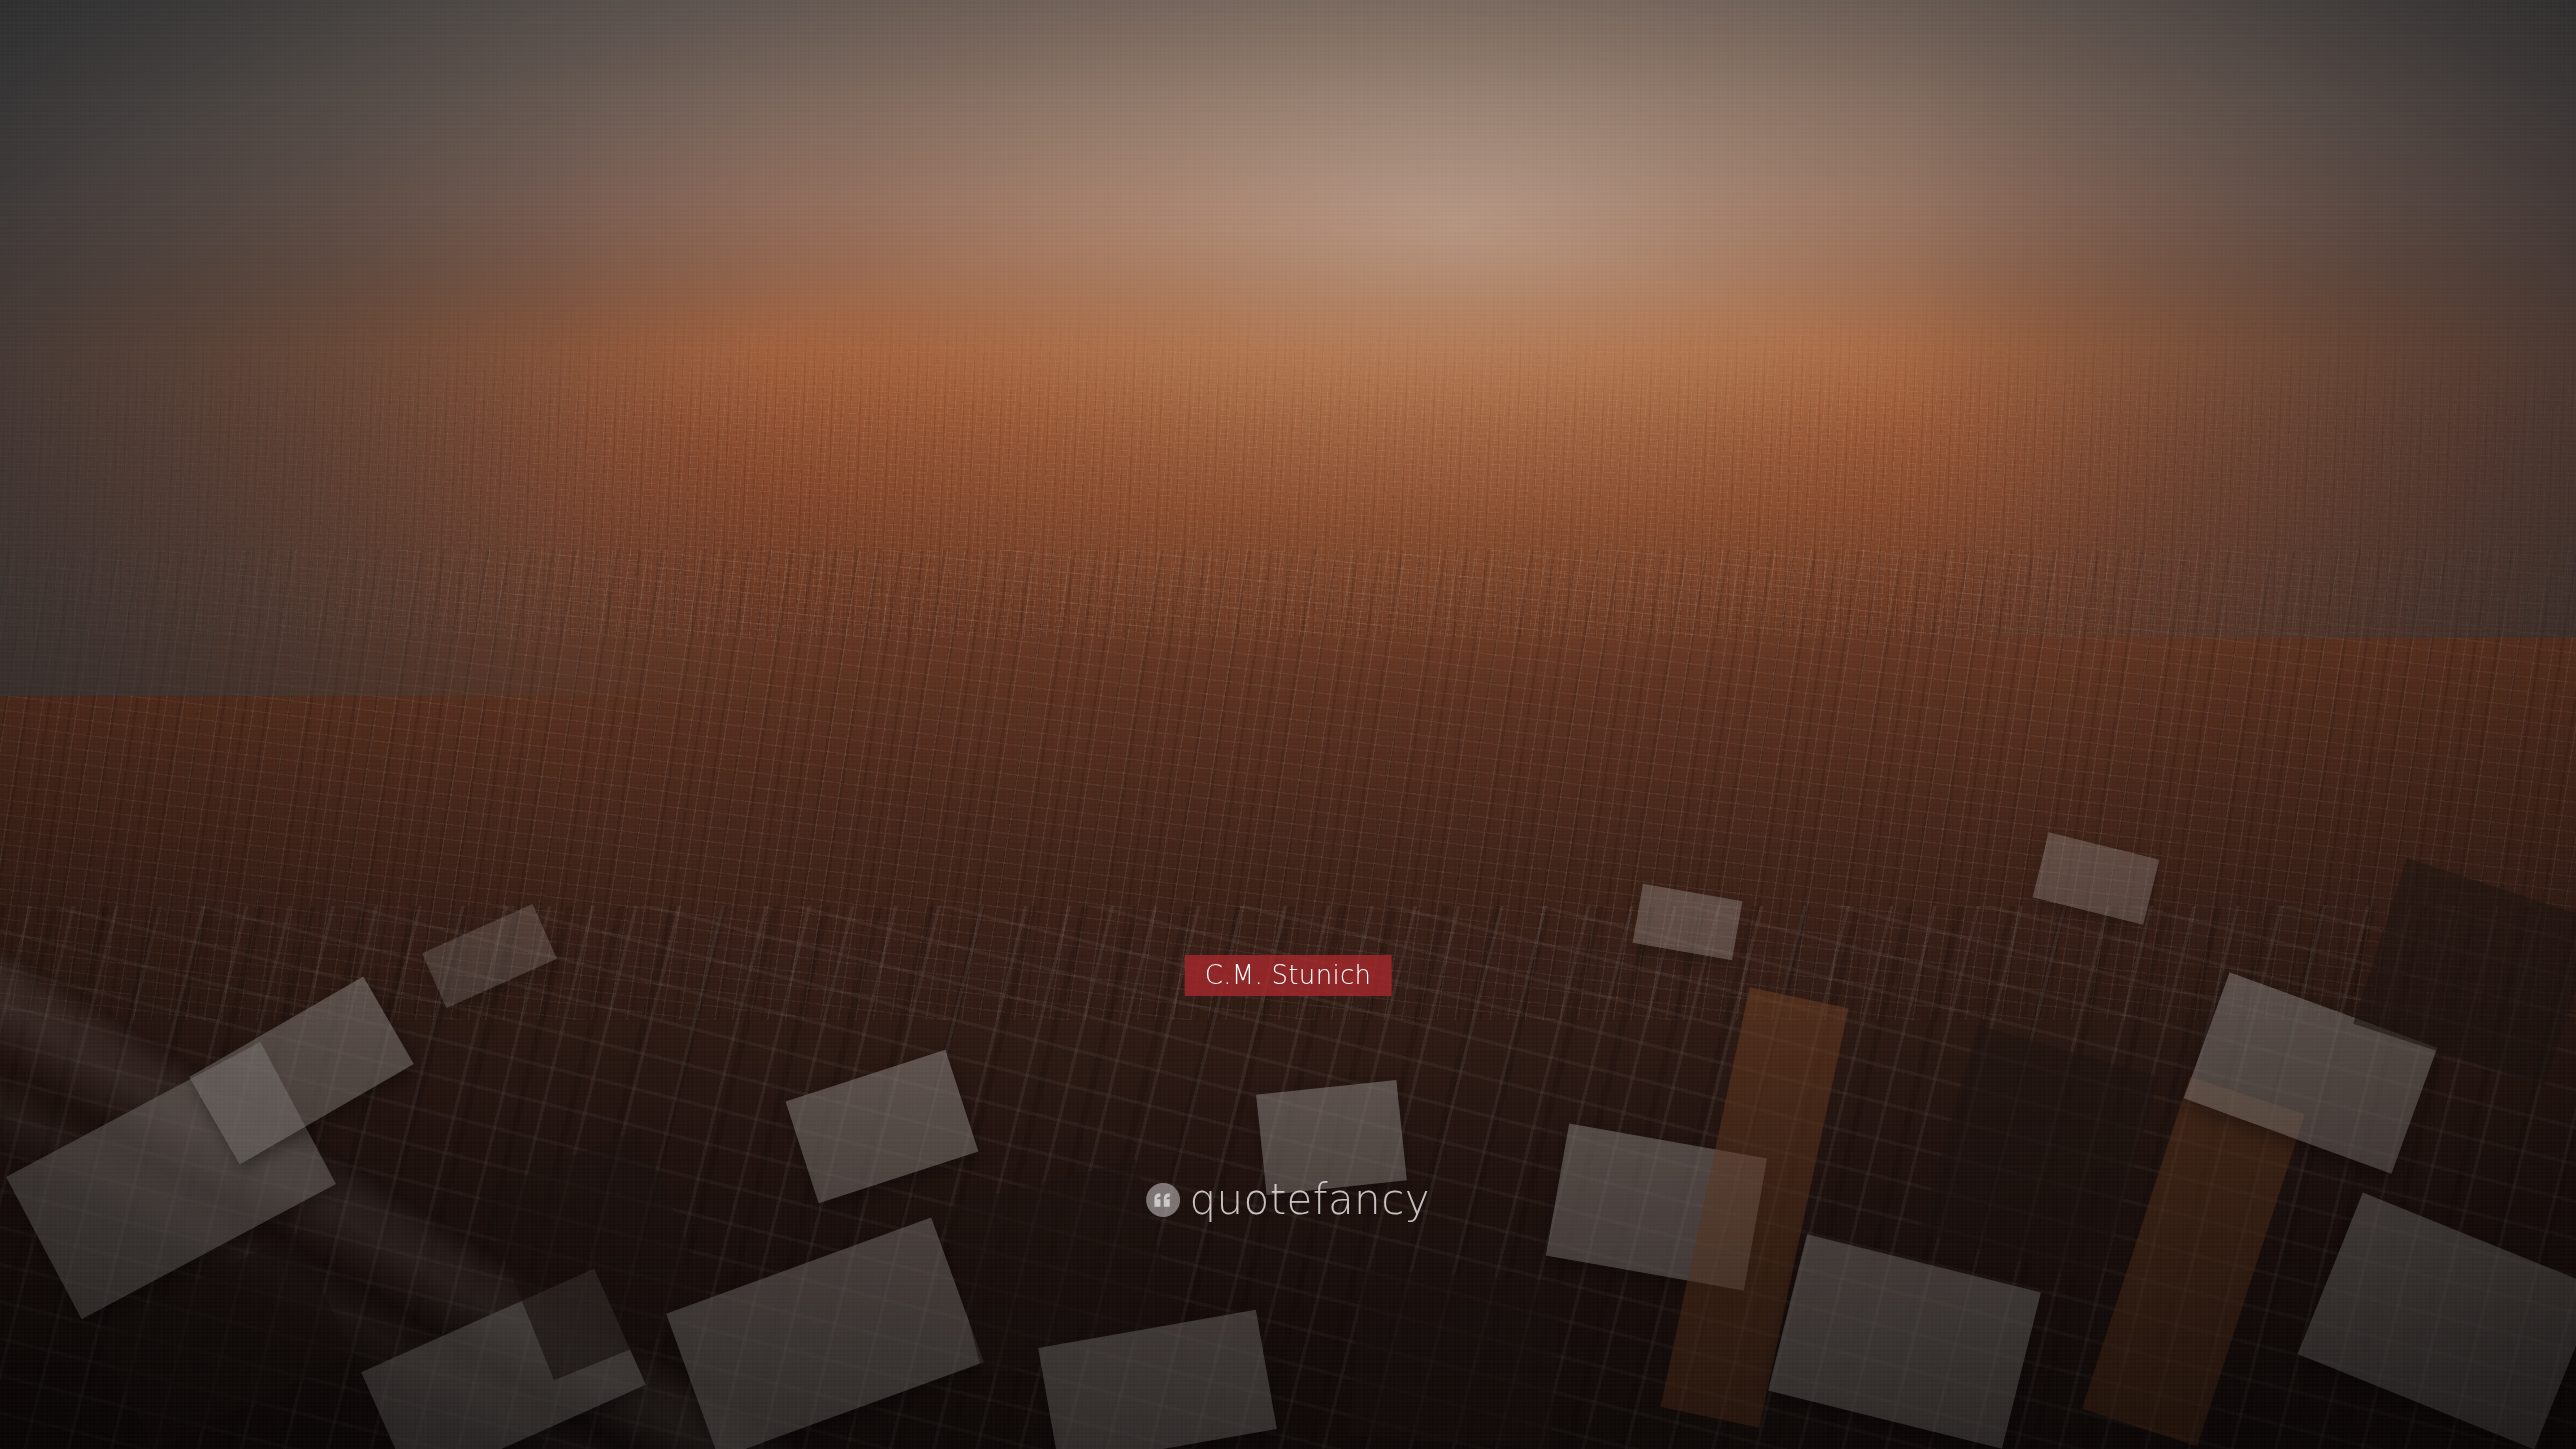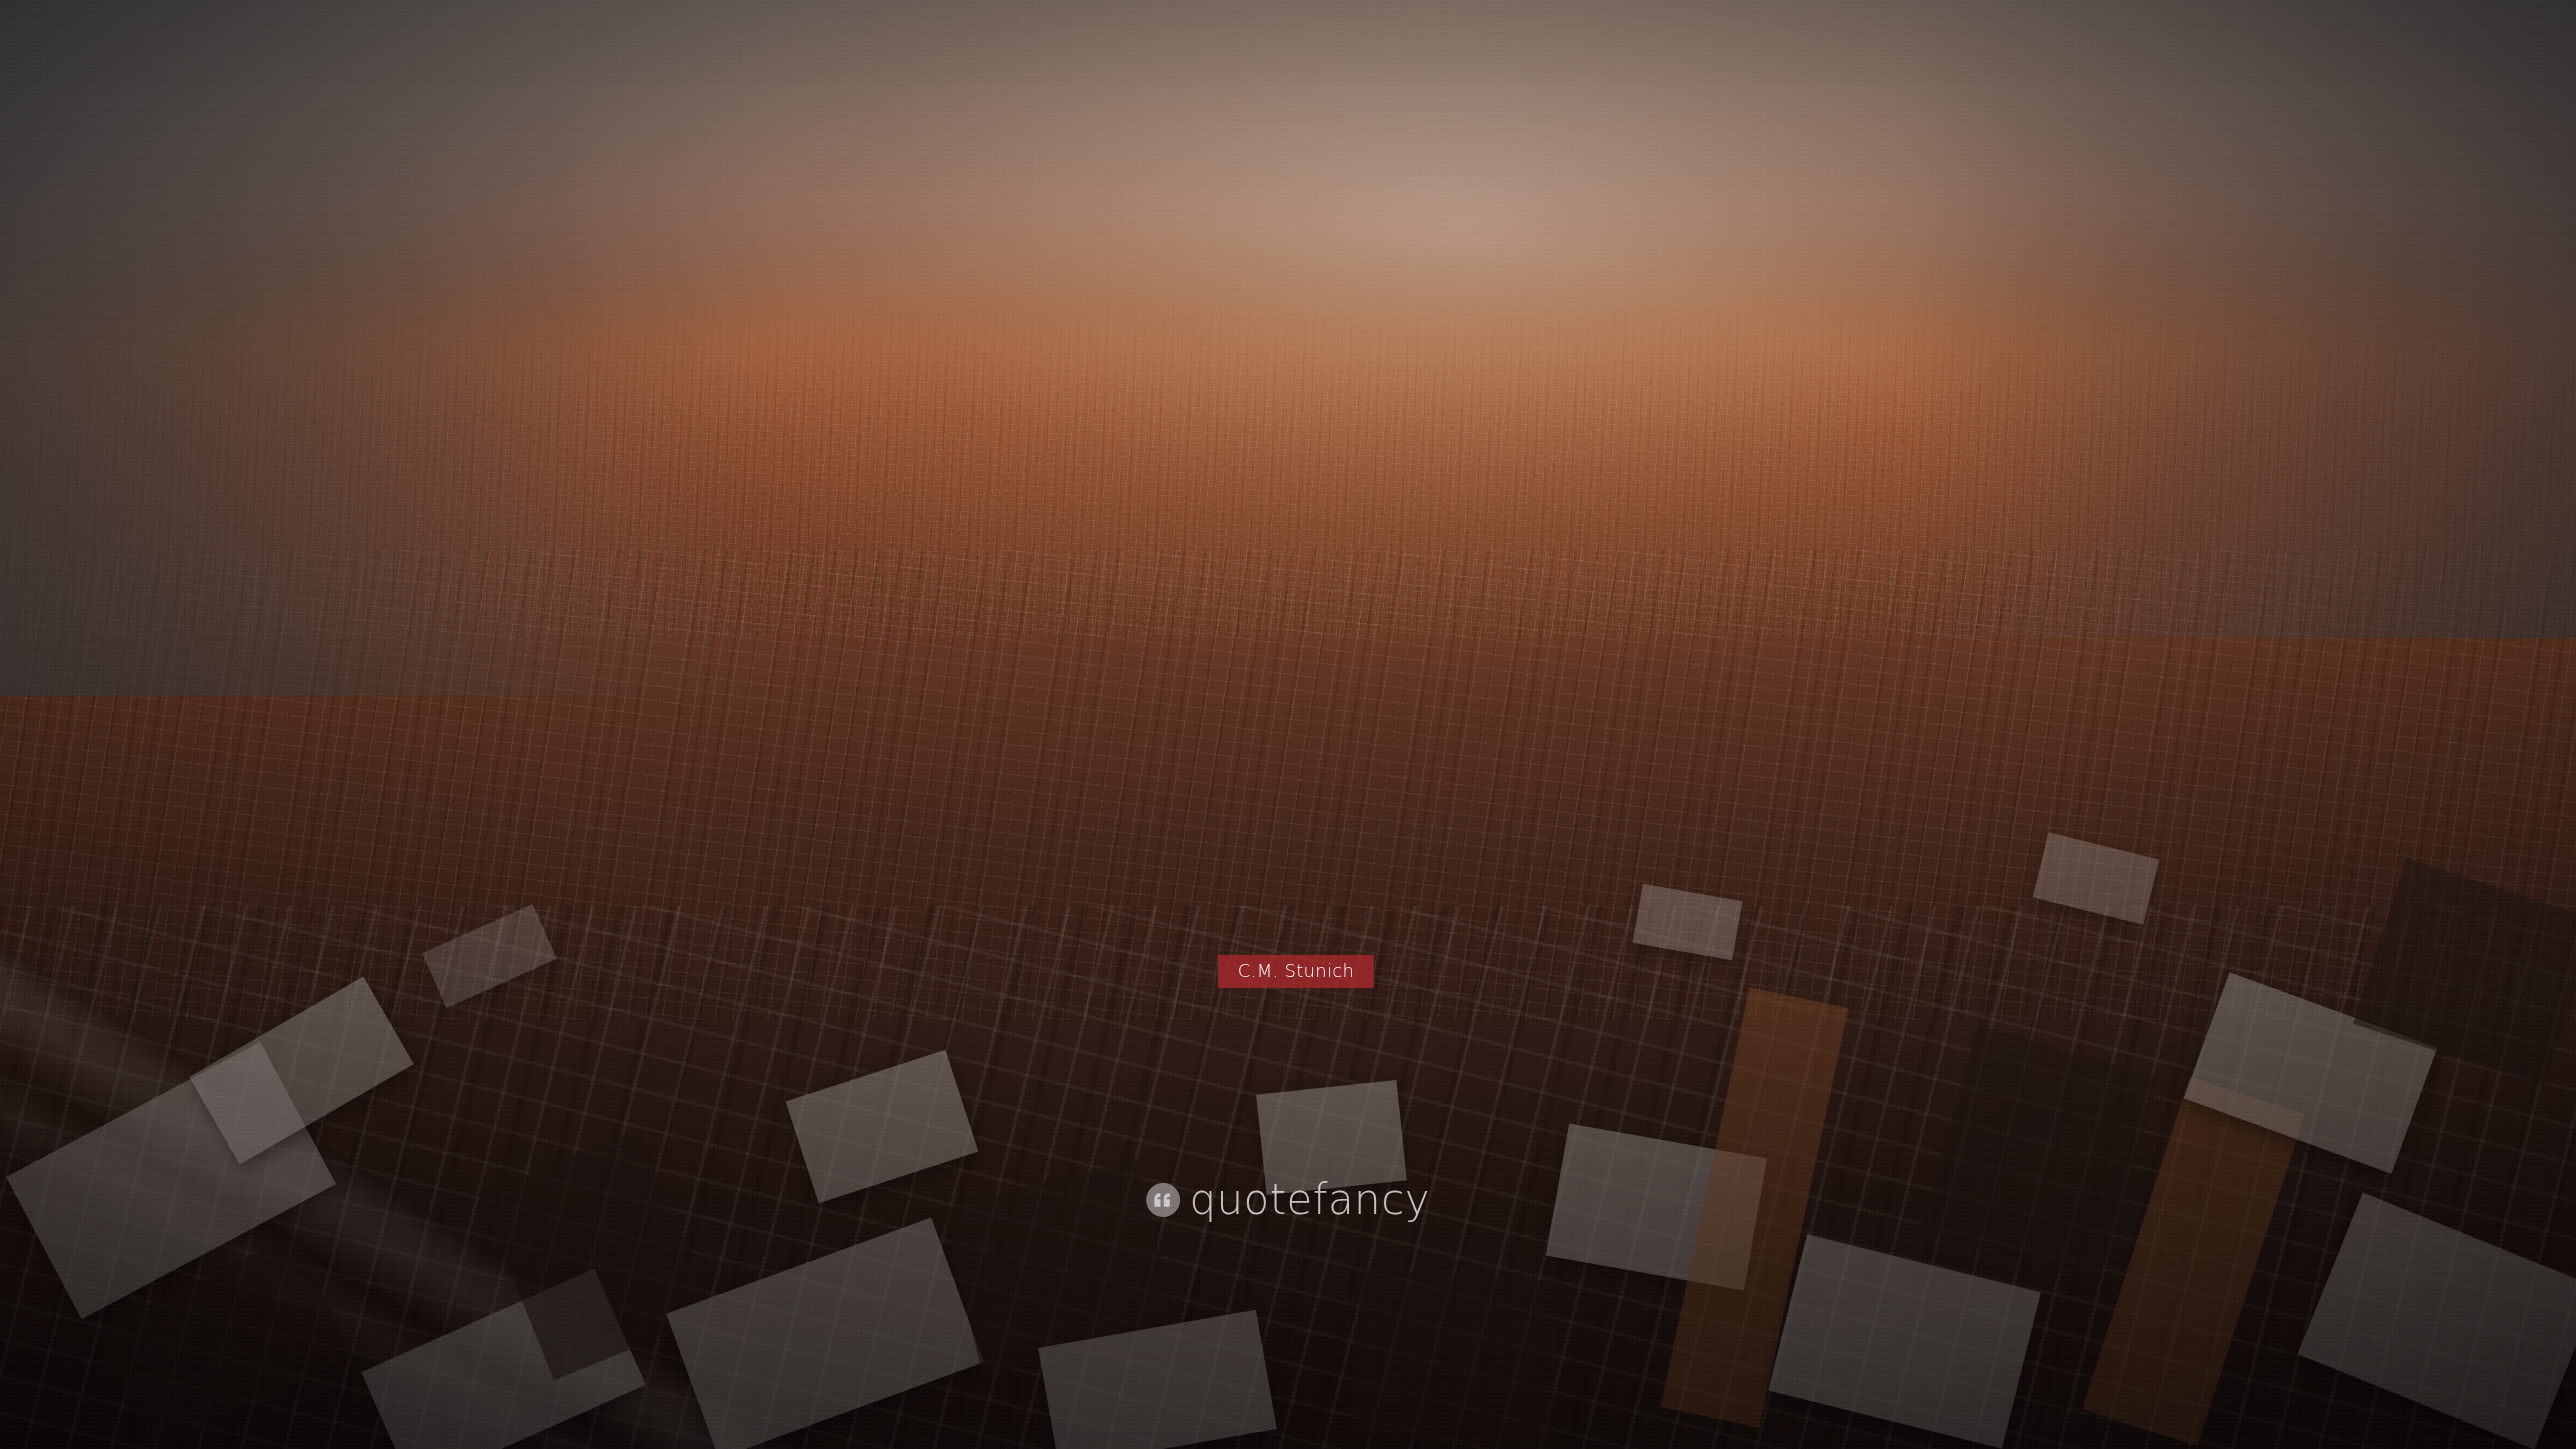--- a/index.html
+++ b/index.html
@@ -299,25 +299,24 @@
   .author-badge {
     position: absolute;
     left: 50%;
     top: 955px;
     transform: translateX(-50%);
     padding: 6.7px 20px 8.7px 20px;
     background: rgba(166,40,44,0.80);
     color: #ffffff;
     font-family: "DejaVu Sans", sans-serif;
     font-weight: 300;
-    font-size: 18px;
+    font-size: 26px;
     line-height: 1;
     letter-spacing: 0.3px;
     white-space: nowrap;
-    margin-left: 8px;
   }
 
   .watermark {
     position: absolute;
     left: 50%;
     top: 1179px;
     transform: translateX(-50%);
     display: flex;
     align-items: center;
     gap: 9.4px;

